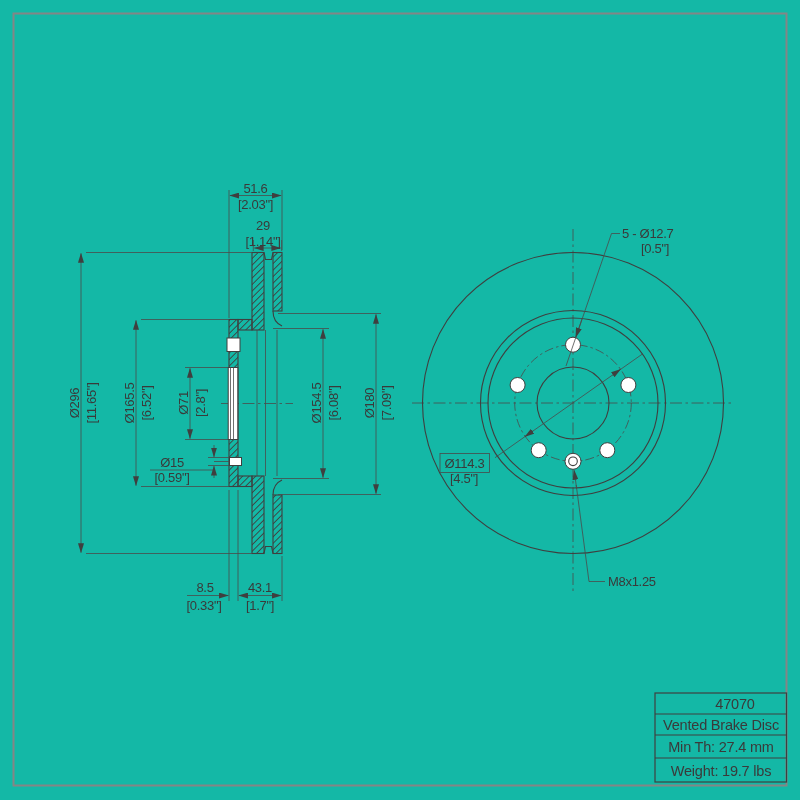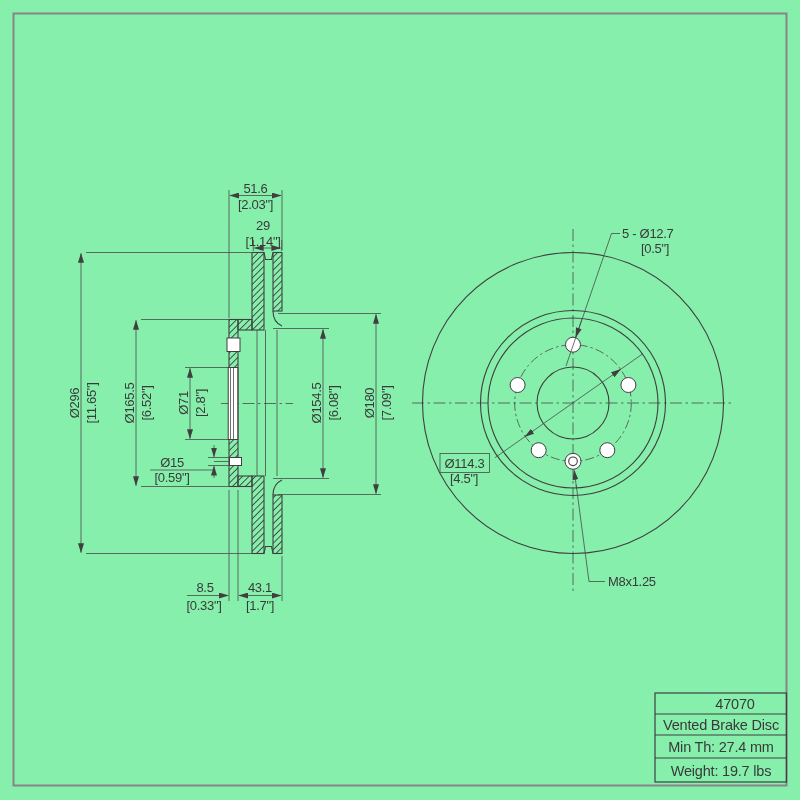--- a/index.html
+++ b/index.html
@@ -1,16 +1,16 @@
 <!DOCTYPE html>
 <html><head>
 <meta charset="utf-8">
 <style>
   html,body{margin:0;padding:0;background:#ffffff;}
-  .page{position:relative;width:800px;height:800px;background:#86efac;overflow:hidden;}
+  .page{position:relative;width:800px;height:800px;background:#14b8a6;overflow:hidden;}
   svg{display:block;}
   .ln{stroke:#3f3f3f;fill:none;stroke-width:1.1;}
   .thin{stroke:#4a4a4a;fill:none;stroke-width:0.8;}
   .cl{stroke:#4a4a4a;fill:none;stroke-width:0.8;stroke-dasharray:12 3.5 2.5 3.5;}
   .bc{stroke:#4a4a4a;fill:none;stroke-width:0.8;stroke-dasharray:9 3 2.5 3;}
   .hatch{fill:url(#hatchp);stroke:#3f3f3f;stroke-width:1.1;}
   .white{fill:#ffffff;stroke:#3f3f3f;stroke-width:1;}
   .dim{font-family:"Liberation Sans",sans-serif;font-size:13px;letter-spacing:-0.3px;fill:#3a3a3a;}
   .tb{font-family:"Liberation Sans",sans-serif;font-size:14.5px;letter-spacing:-0.2px;fill:#3a3a3a;}
   .frame{fill:none;stroke:#858585;stroke-width:2;}

